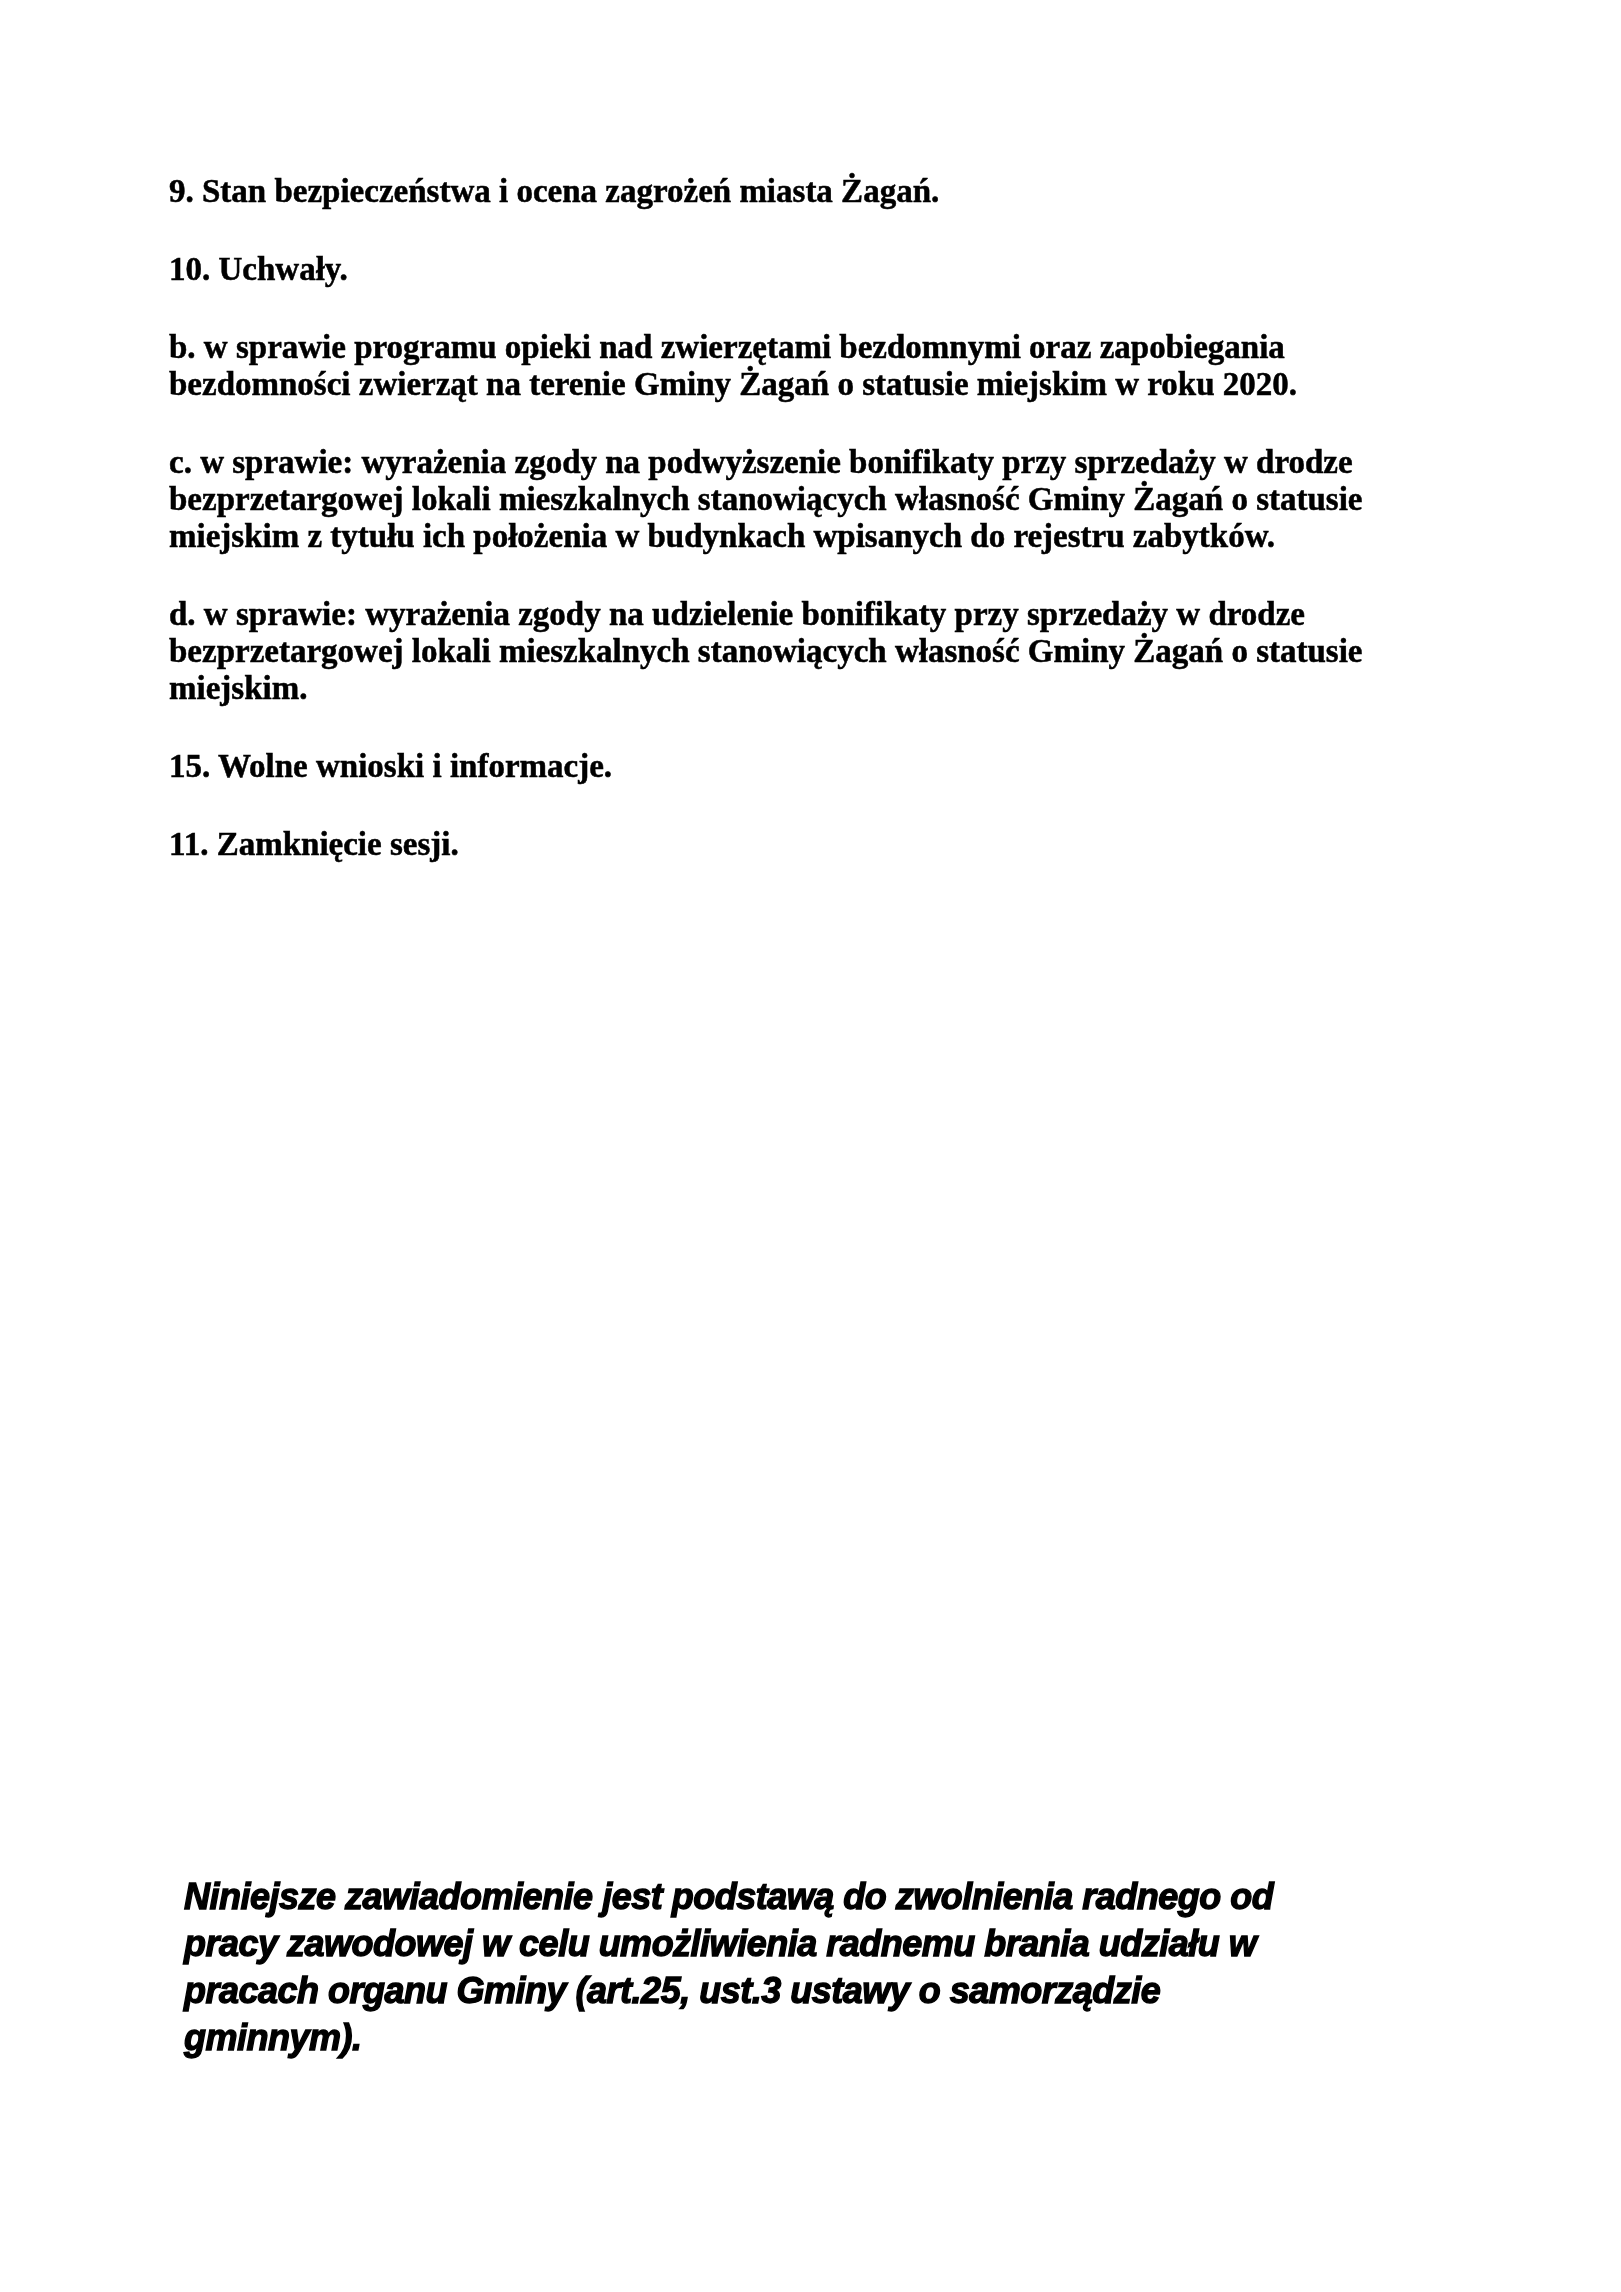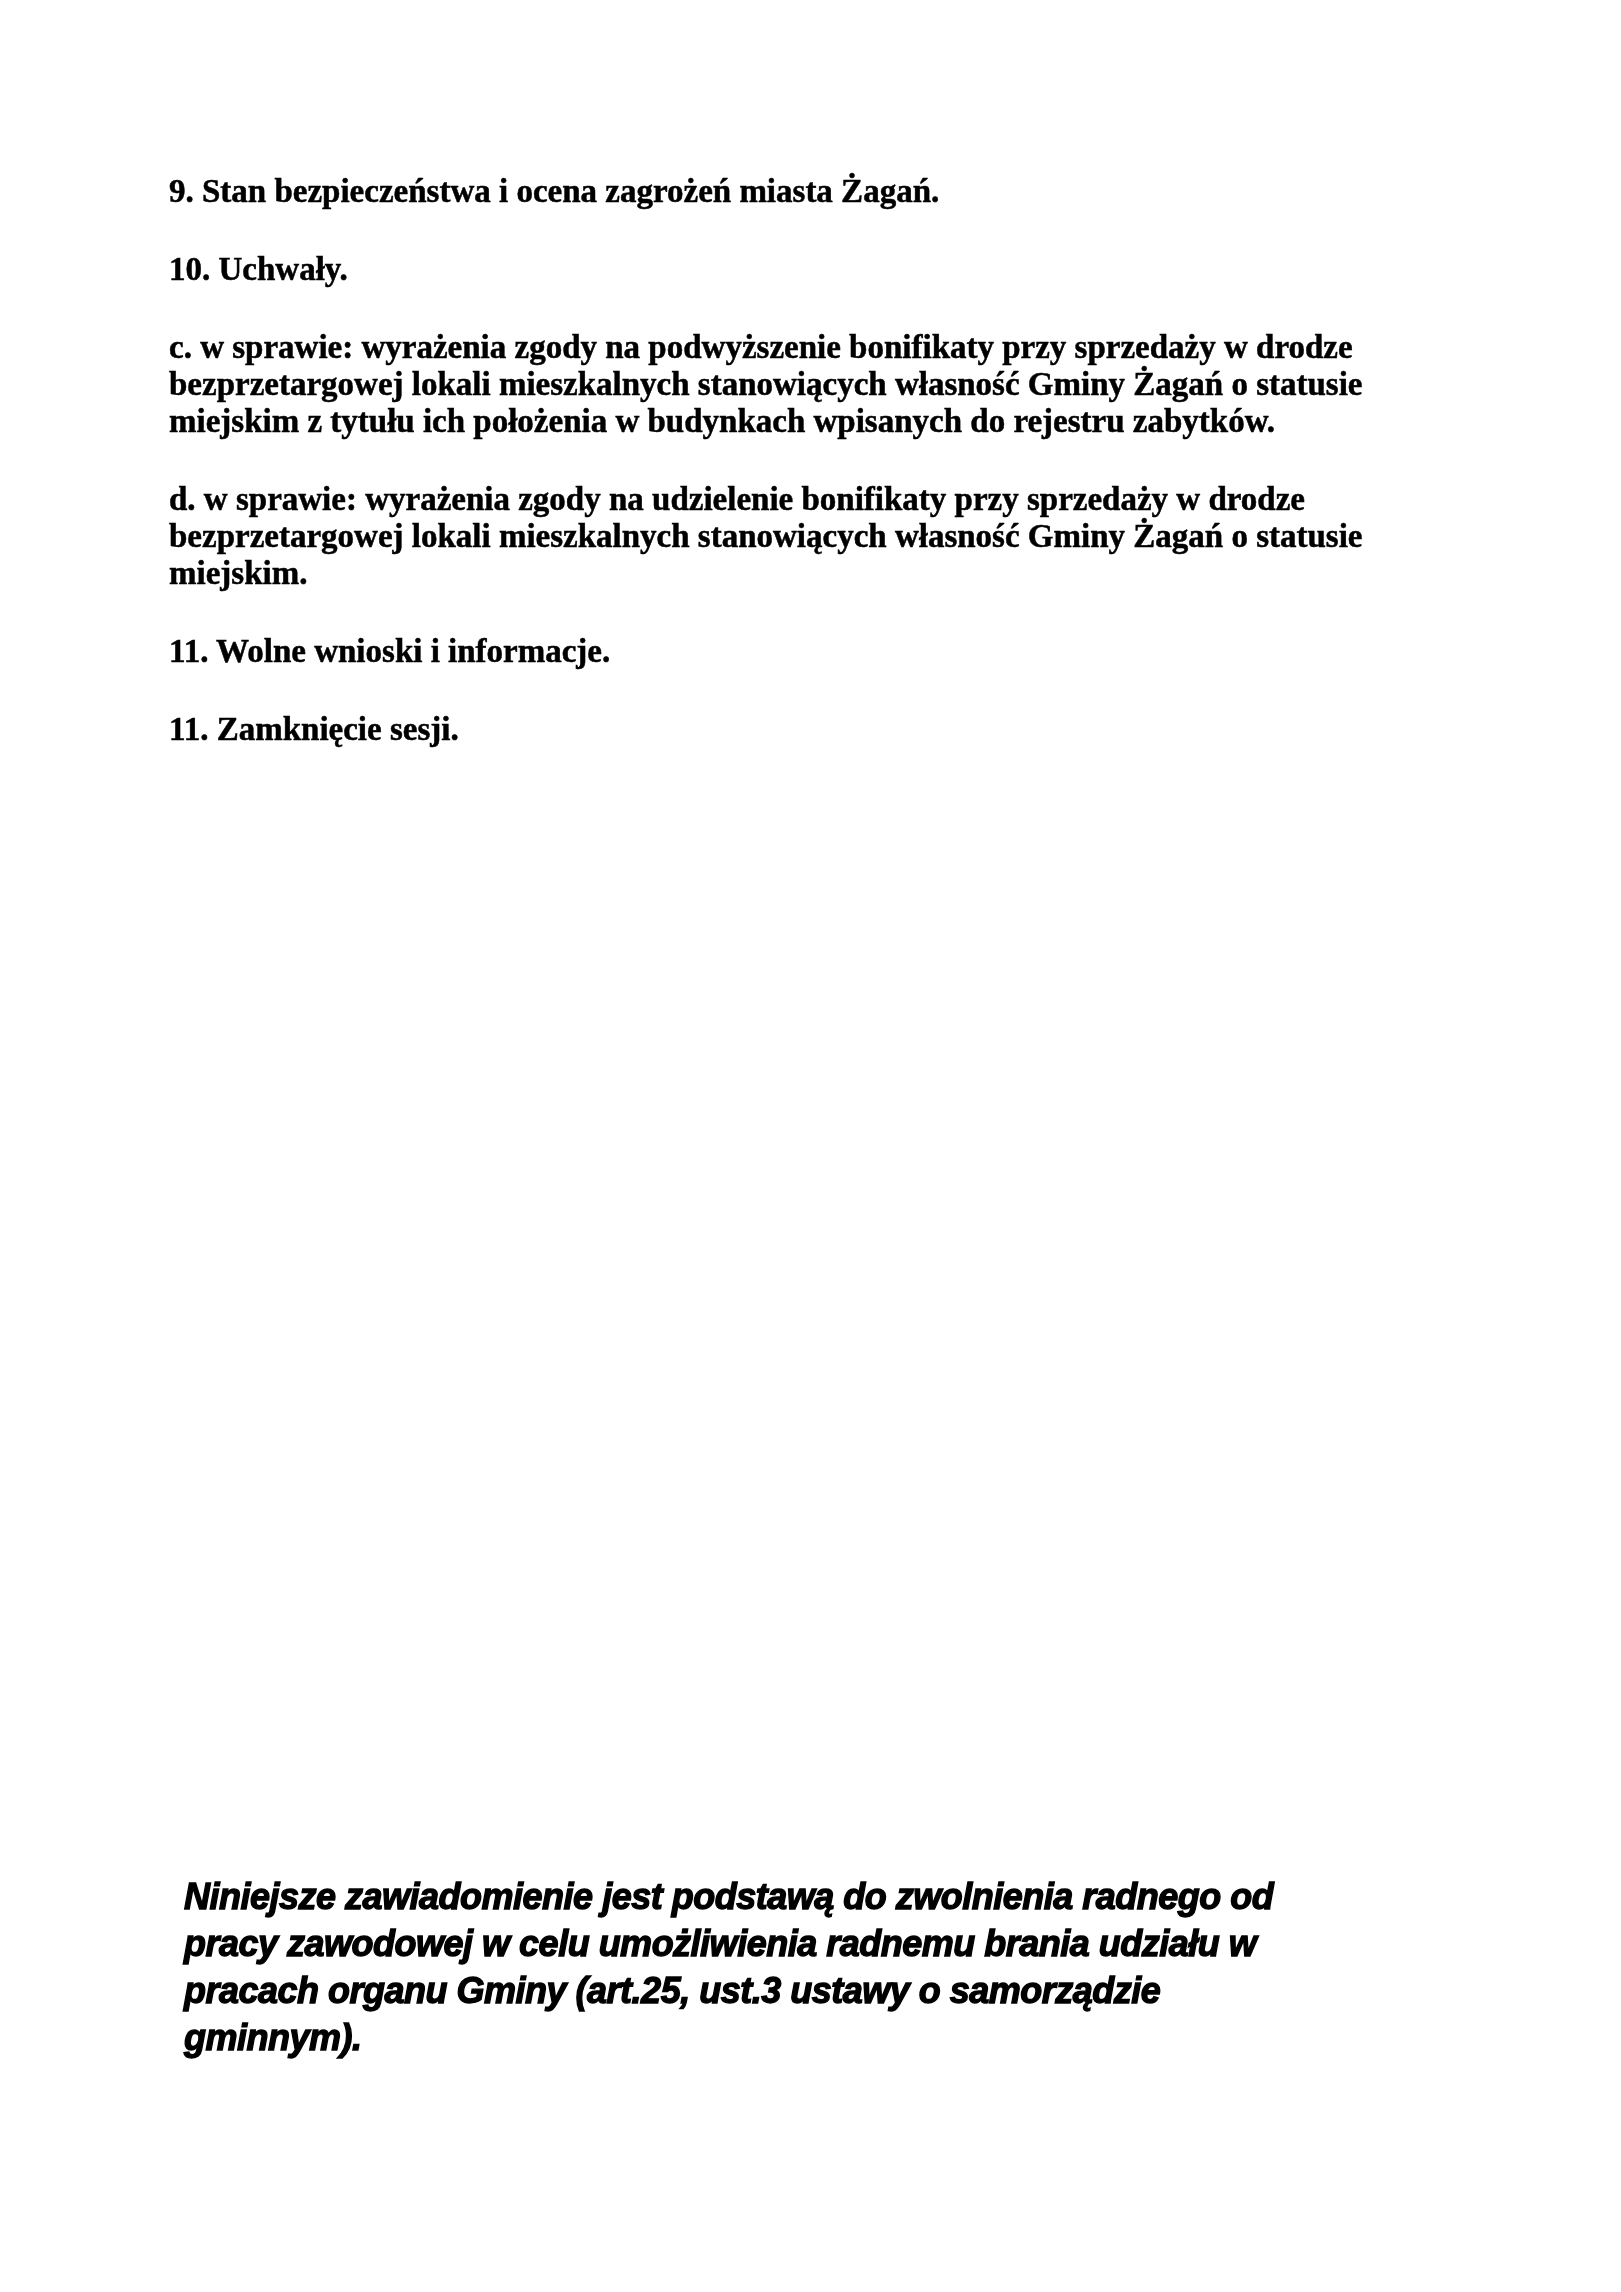--- a/index.html
+++ b/index.html
@@ -48,20 +48,21 @@
     margin-top: 17px;
   }
 </style>
 </head>
 <body>
 
 <div class="page" style="background: rgb(255, 255, 255); color: rgb(0, 0, 0);">
   <div class="agenda" id="agenda">
       <p>9. Stan bezpieczeństwa i ocena zagrożeń miasta Żagań.</p>
       <p>10. Uchwały.</p>
+      <p>b. w sprawie programu opieki nad zwierzętami bezdomnymi oraz zapobiegania<br>bezdomności zwierząt na terenie Gminy Żagań o statusie miejskim w roku 2020.</p>
       <p>c. w sprawie: wyrażenia zgody na podwyższenie bonifikaty przy sprzedaży w drodze<br>bezprzetargowej lokali mieszkalnych stanowiących własność Gminy Żagań o statusie<br>miejskim z tytułu ich położenia w budynkach wpisanych do rejestru zabytków.</p>
       <p>d. w sprawie: wyrażenia zgody na udzielenie bonifikaty przy sprzedaży w drodze<br>bezprzetargowej lokali mieszkalnych stanowiących własność Gminy Żagań o statusie<br>miejskim.</p>
-      <p>11. Wolne wnioski i informacje.</p>
+      <p>15. Wolne wnioski i informacje.</p>
       <p>11. Zamknięcie sesji.</p>
     </div>
   <div class="note">Niniejsze zawiadomienie jest podstawą do zwolnienia radnego od<br>pracy zawodowej w celu umożliwienia radnemu brania udziału w<br>pracach organu Gminy (art.25, ust.3 ustawy o samorządzie<br>gminnym).</div>
 </div>
 
 
 </body></html>

